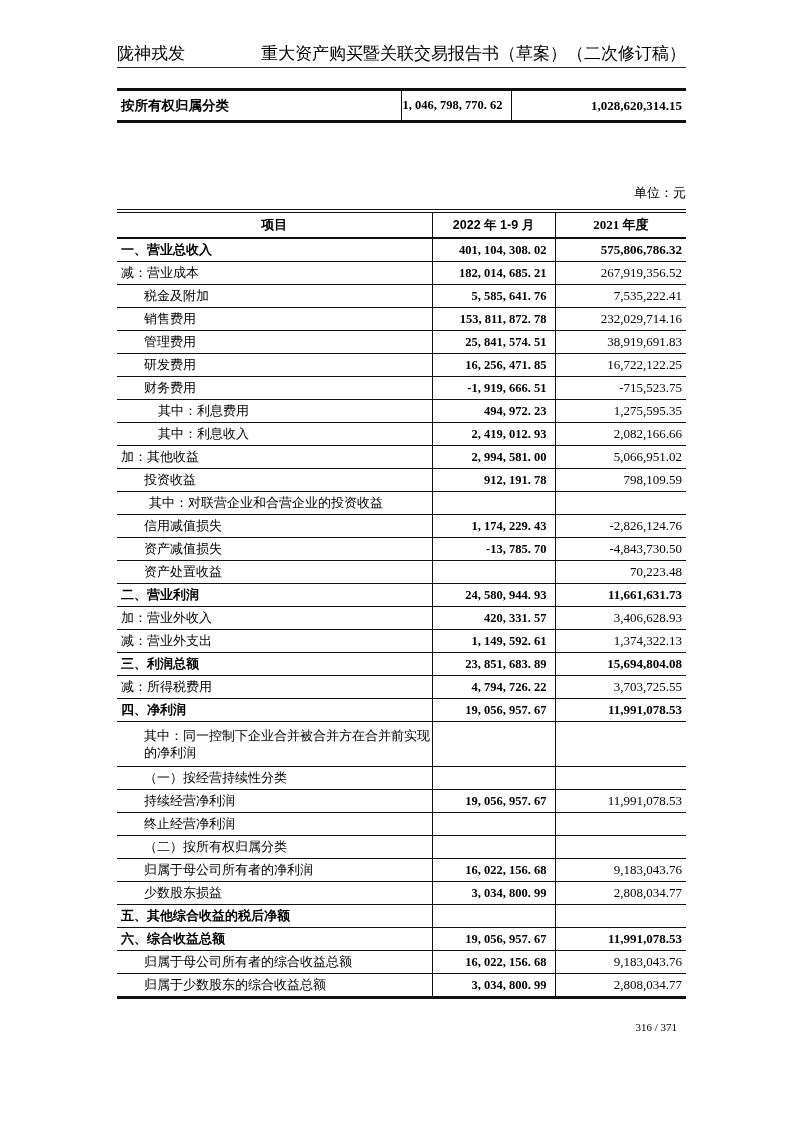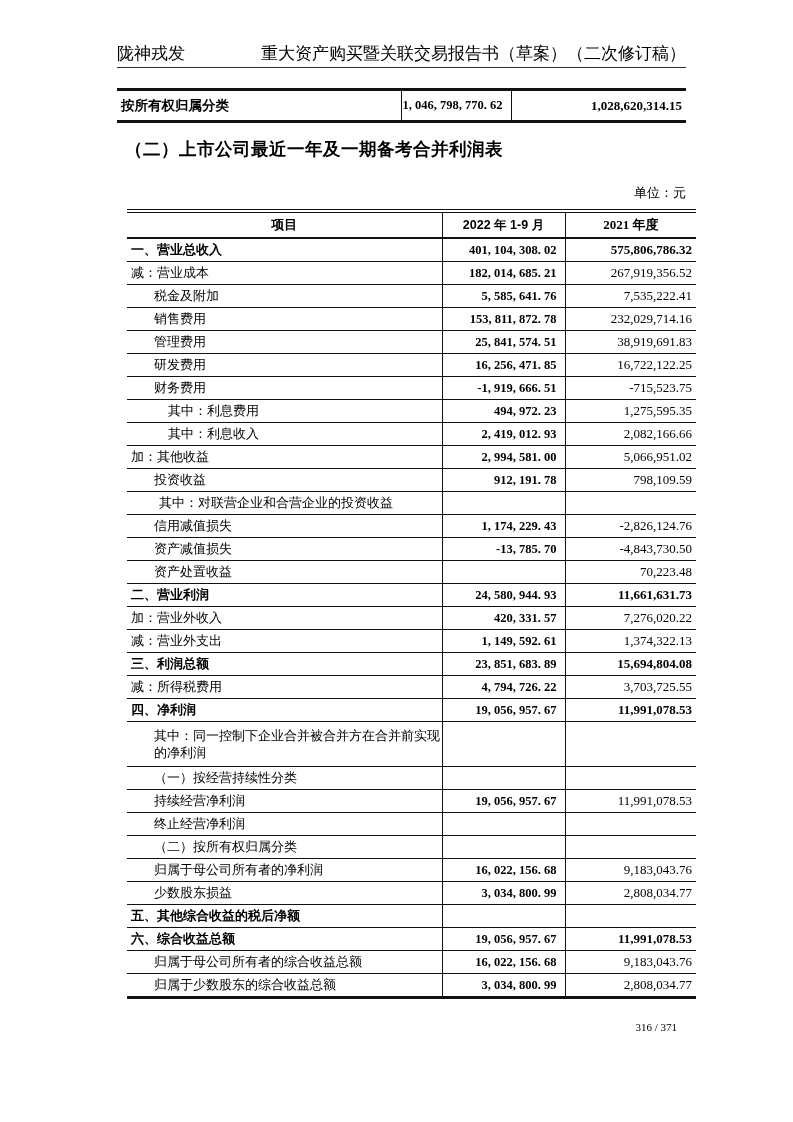--- a/index.html
+++ b/index.html
@@ -68,21 +68,21 @@
     letter-spacing: 0.5px;
   }
   .unit-note {
     position: absolute;
     right: 107px; top: 184px;
     font-size: 13px;
   }
   
   .income-table {
     position: absolute;
-    left: 127px; top: 209px;
+    left: 117px; top: 209px;
     width: 569px;
     border-top: 4px double #111;
     border-bottom: 3px solid #111;
   }
   .income-table th {
     height: 24px;
     font-size: 13px;
     font-weight: 700;
     text-align: center;
     border-bottom: 2px solid #111;
@@ -126,21 +126,20 @@
       </colgroup>
     <tbody>
       <tr>
         <td class="c-label b i0">按所有权归属分类</td>
         <td class="c-2022">1, 046, 798, 770. 62</td>
         <td class="c-2021 b">1,028,620,314.15</td>
       </tr>
     </tbody>
   </table>
 
-  <h2 class="section-title">（二）上市公司最近一年及一期备考合并利润表</h2>
   <div class="unit-note">单位：元</div>
 
   <table class="income-table">
     <colgroup>
         <col style="width:315px">
         <col style="width:123px">
         <col style="width:131px">
       </colgroup>
     <thead>
       <tr>
@@ -226,21 +225,21 @@
           <td class="c-2021">70,223.48</td>
         </tr>
         <tr>
           <td class="c-label i0 b">二、营业利润</td>
           <td class="c-2022">24, 580, 944. 93</td>
           <td class="c-2021 b">11,661,631.73</td>
         </tr>
         <tr>
           <td class="c-label i0">加：营业外收入</td>
           <td class="c-2022">420, 331. 57</td>
-          <td class="c-2021">7,276,020.22</td>
+          <td class="c-2021">3,406,628.93</td>
         </tr>
         <tr>
           <td class="c-label i0">减：营业外支出</td>
           <td class="c-2022">1, 149, 592. 61</td>
           <td class="c-2021">1,374,322.13</td>
         </tr>
         <tr>
           <td class="c-label i0 b">三、利润总额</td>
           <td class="c-2022">23, 851, 683. 89</td>
           <td class="c-2021 b">15,694,804.08</td>

